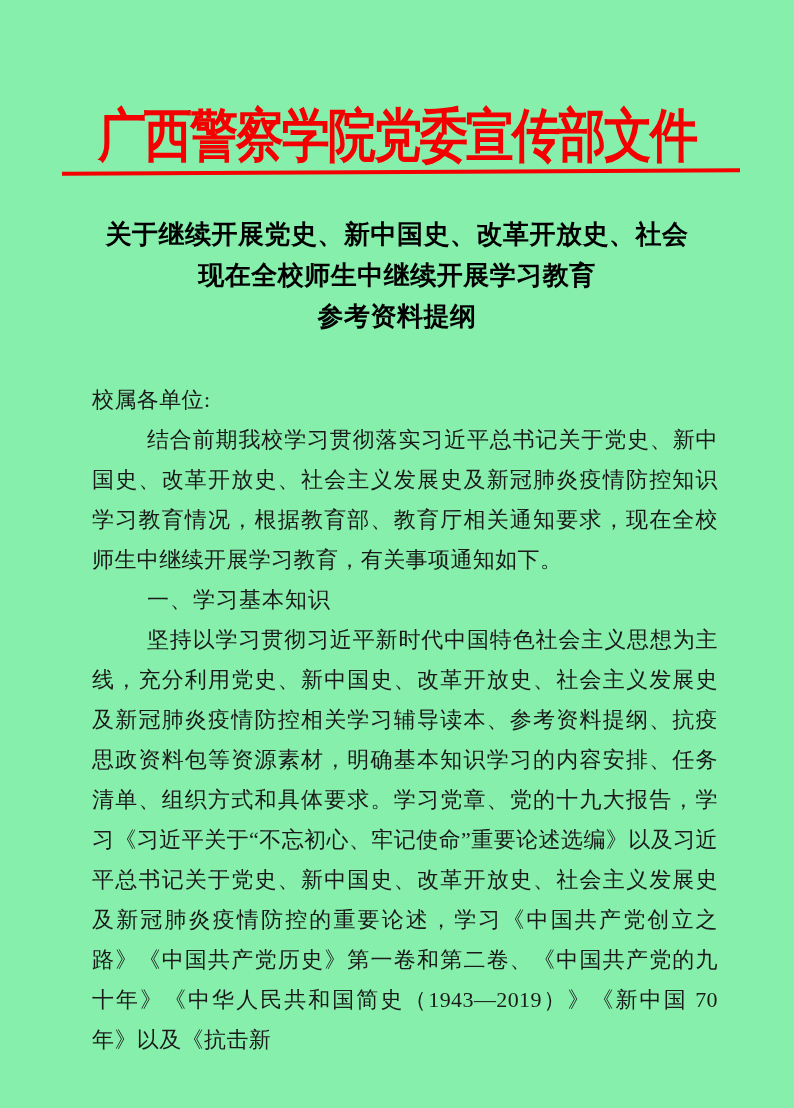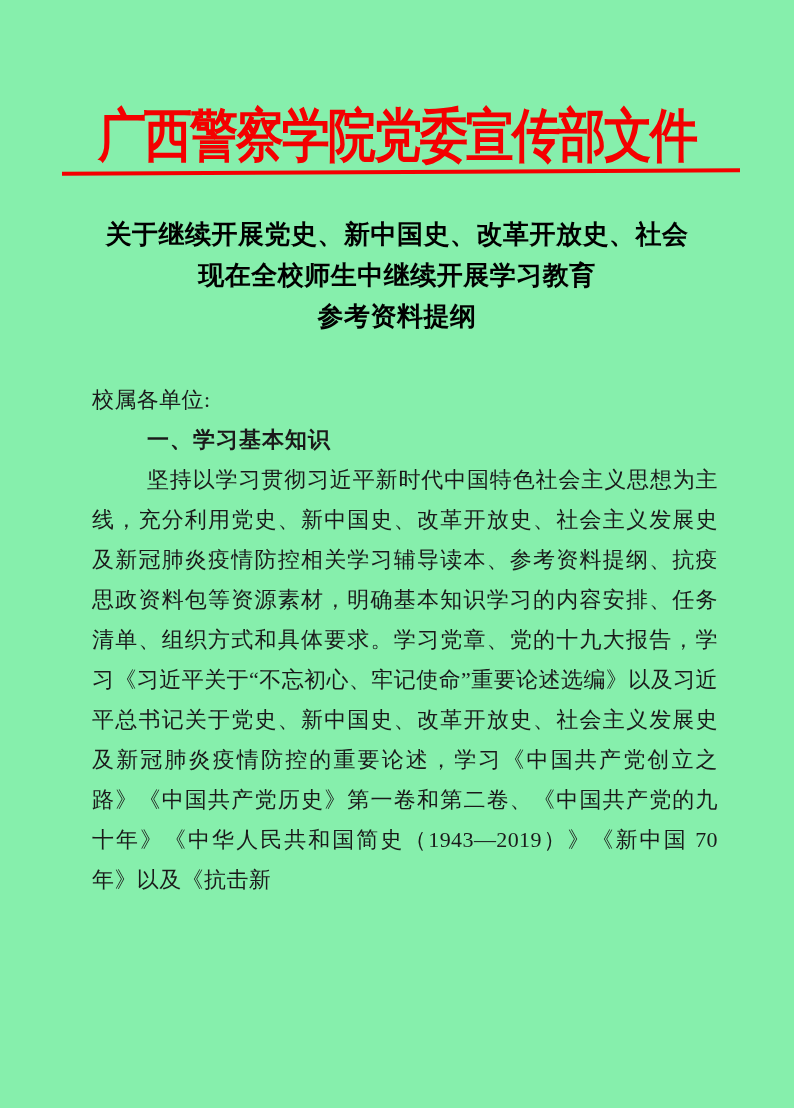--- a/index.html
+++ b/index.html
@@ -77,38 +77,39 @@
   }
   .salutation {
     text-indent: 0;
   }
   .para {
     text-indent: 2.5em;
   }
   .section-heading {
     text-indent: 2.5em;
     font-family: "Liberation Sans", "DejaVu Sans", sans-serif;
-    font-weight: 700;
+    font-weight: 400;
     letter-spacing: 1px;
   }
 </style>
 </head>
 <body>
 
 <div class="page">
 
   <div class="letterhead">广西警察学院党委宣传部文件</div>
 
   <div class="red-rule"></div>
 
   <div class="doc-title">
     <div>关于继续开展党史、新中国史、改革开放史、社会</div>
     <div>现在全校师生中继续开展学习教育</div>
     <div>参考资料提纲</div>
   </div>
 
   <div class="body-block">
     <p class="salutation">校属各单位:</p>
+    <p class="para">结合前期我校学习贯彻落实习近平总书记关于党史、新中国史、改革开放史、社会主义发展史及新冠肺炎疫情防控知识学习教育情况，根据教育部、教育厅相关通知要求，现在全校师生中继续开展学习教育，有关事项通知如下。</p>
     <p class="section-heading">一、学习基本知识</p>
     <p class="para">坚持以学习贯彻习近平新时代中国特色社会主义思想为主线，充分利用党史、新中国史、改革开放史、社会主义发展史及新冠肺炎疫情防控相关学习辅导读本、参考资料提纲、抗疫思政资料包等资源素材，明确基本知识学习的内容安排、任务清单、组织方式和具体要求。学习党章、党的十九大报告，学习《习近平关于“不忘初心、牢记使命”重要论述选编》以及习近平总书记关于党史、新中国史、改革开放史、社会主义发展史及新冠肺炎疫情防控的重要论述，学习《中国共产党创立之路》《中国共产党历史》第一卷和第二卷、《中国共产党的九十年》《中华人民共和国简史（1943—2019）》《新中国 70 年》以及《抗击新</p>
   </div>
 
 </div>
 
 </body></html>

